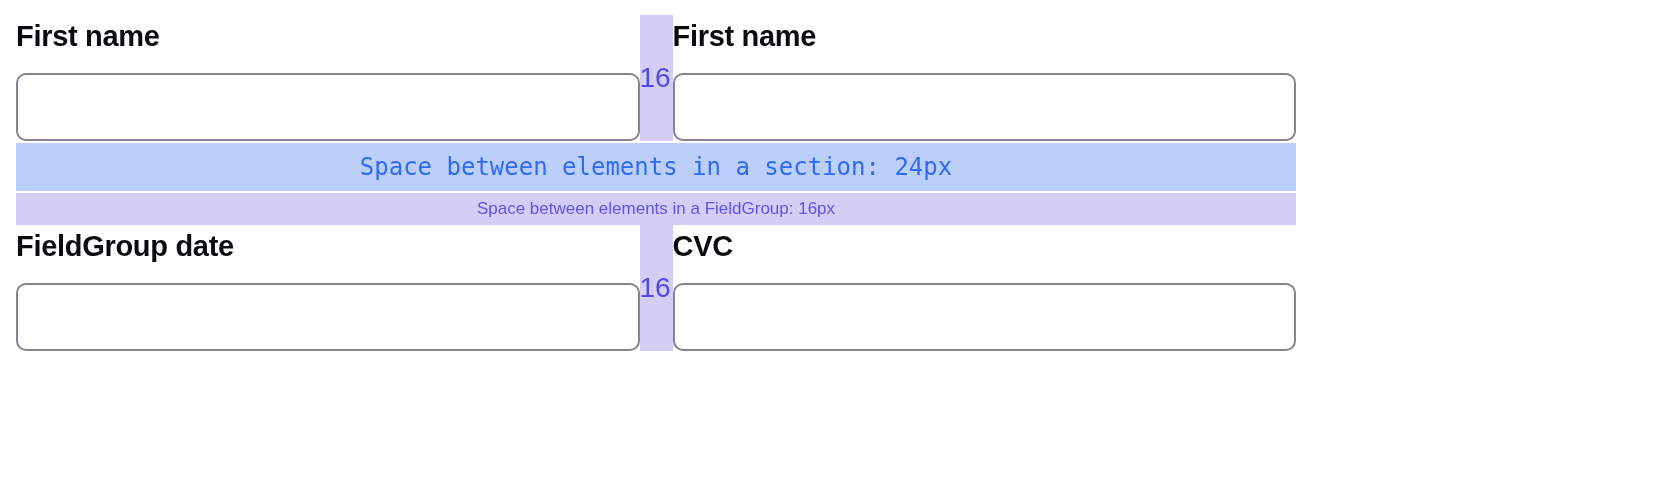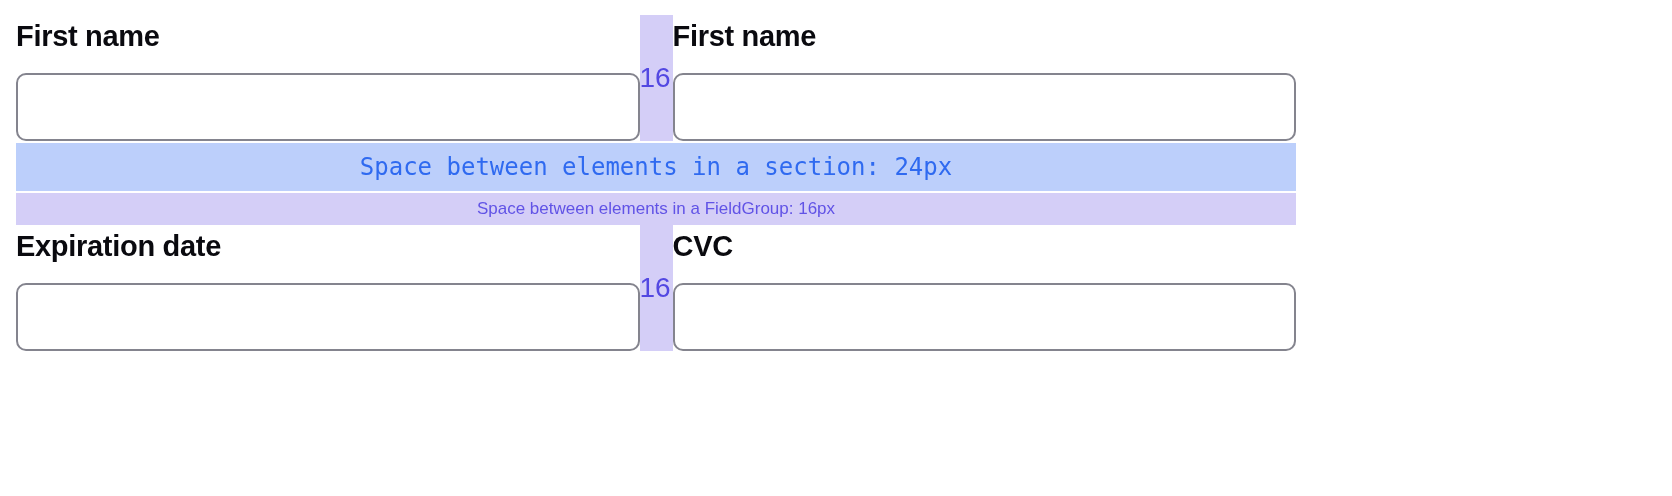--- a/index.html
+++ b/index.html
@@ -86,21 +86,21 @@
       <span>Space between elements in a section: 24px</span>
     </div>
 
 
     <div class="band band-fieldgroup">
       <span>Space between elements in a FieldGroup: 16px</span>
     </div>
 
     <div class="row">
       <div class="field half">
-        <div class="field-label">Expiration date</div>
+        <div class="field-label">FieldGroup date</div>
         <input class="text-input" type="text" value="" style="">
       </div>
       <div class="gap-strip">
         <span class="gap-value">16</span>
       </div>
       <div class="field half">
         <div class="field-label">CVC</div>
         <input class="text-input" type="text" value="" style="">
       </div>
     </div>

